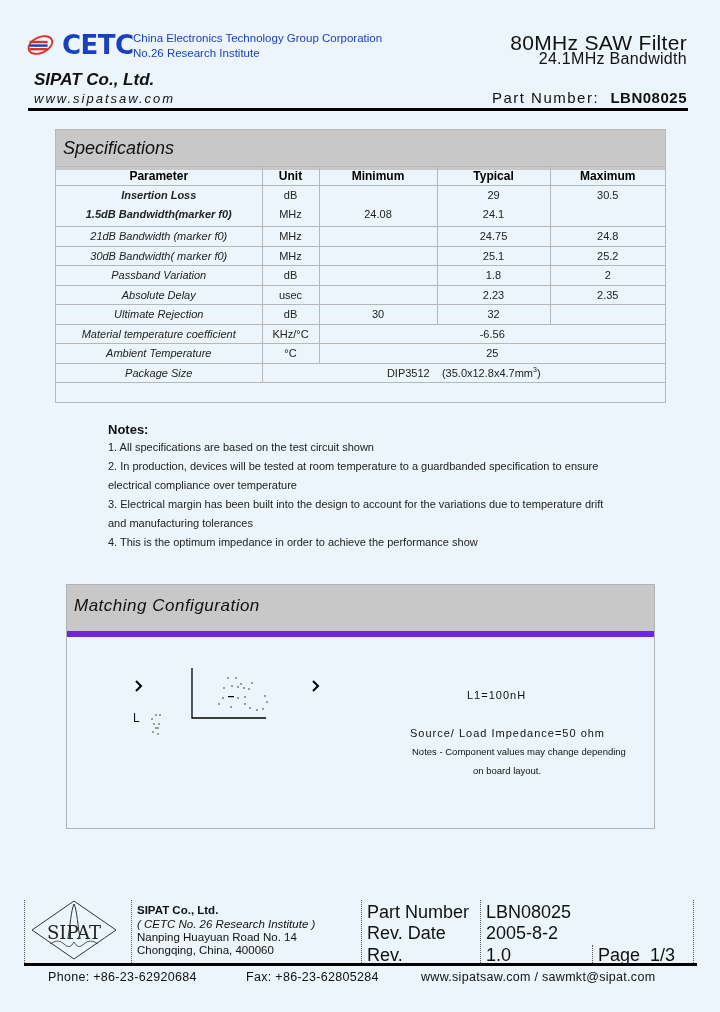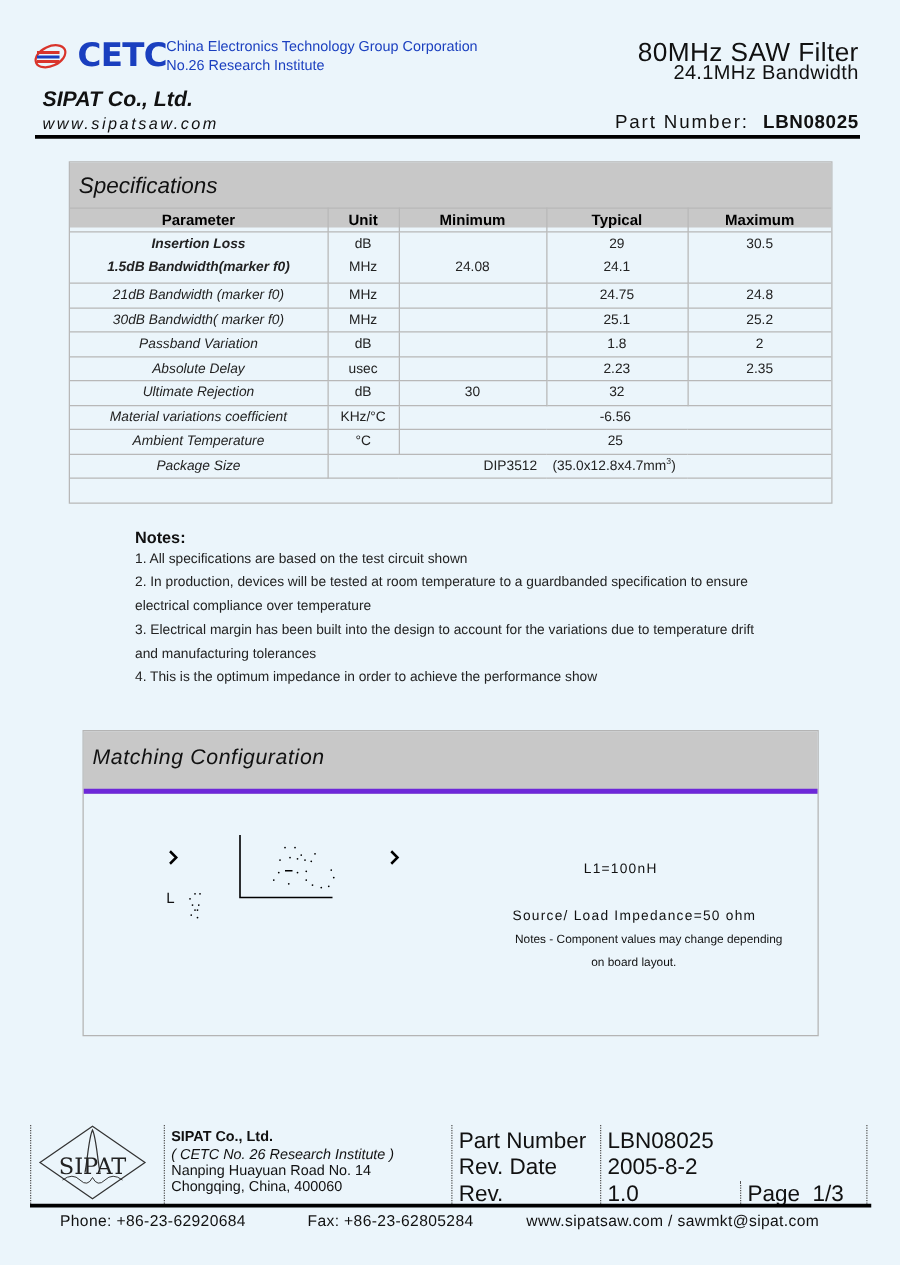--- a/index.html
+++ b/index.html
@@ -18,36 +18,36 @@
   .company-name { left:34px; top:70px; font-size:17px; font-weight:bold; font-style:italic; color:#111; }
   .company-url { left:34px; top:91px; font-size:13px; font-style:italic; letter-spacing:2px; color:#111; }
   .header-rule { left:28px; top:108px; width:660px; height:3px; background:#000; }
   .title1 { right:33px; top:31px; font-size:21px; letter-spacing:0.3px; }
   .title2 { right:33px; top:50px; font-size:16px; letter-spacing:0.3px; }
   .partnum { right:33px; top:89px; font-size:15px; letter-spacing:1.5px; }
   .partnum b { font-weight:bold; letter-spacing:0.5px; }
 
   
   .spec-box { left:55px; top:129px; width:609px; height:272px; border:1px solid #b8b8b8; background:#ebf5fb; }
-  .spec-head { position:absolute; left:0; top:0; width:609px; height:52px; background:#c8c8c8; }
+  .spec-head { position:absolute; left:0; top:0; width:609px; height:40px; background:#c8c8c8; }
   .spec-head span { position:absolute; left:7px; top:8px; font-size:18px; font-style:italic; }
   table.spec { position:absolute; left:0; top:36px; border-collapse:collapse; width:609px; table-layout:fixed; }
   table.spec td, table.spec th { border:1px solid #b8b8b8; font-size:11px; text-align:center; padding:0; height:18.5px; color:#222; }
   table.spec th { font-weight:bold; font-size:12px; color:#000; height:18px; }
   table.spec td.param { font-style:italic; }
   table.spec tr td:first-child, table.spec tr th:first-child { border-left:none; }
   table.spec tr td:last-child, table.spec tr th:last-child { border-right:none; }
 
   
   .notes { left:108px; top:422px; width:520px; font-size:11px; line-height:19px; color:#222; }
   .notes .nt { font-weight:bold; font-size:13px; color:#111; line-height:16px; }
 
   
   .match-box { left:66px; top:584px; width:587px; height:243px; border:1px solid #b4b4b4; }
-  .match-head { position:absolute; left:0; top:0; width:587px; height:46px; background:#c8c8c8; border-bottom:4px solid #6d28d9; }
+  .match-head { position:absolute; left:0; top:0; width:587px; height:46px; background:#c8c8c8; border-bottom:6px solid #6d28d9; }
   .match-head span { position:absolute; left:7px; top:11px; font-size:17px; font-style:italic; letter-spacing:0.5px; }
   .l1 { left:467px; top:689px; font-size:11px; letter-spacing:1px; }
   .src { left:410px; top:727px; font-size:11px; letter-spacing:1px; }
   .mnote1 { left:412px; top:746px; font-size:9.5px; }
   .mnote2 { left:473px; top:765px; font-size:9.5px; }
 
   
   .foot-dots { border-left:1px dotted #555; }
   .footer-rule { left:24px; top:963px; width:673px; height:3px; background:#000; }
   .sipat-logo { left:30px; top:898px; width:88px; height:64px; }
@@ -151,21 +151,21 @@
       <td>2.35</td>
     </tr>
     <tr>
       <td class="param">Ultimate Rejection</td>
       <td>dB</td>
       <td>30</td>
       <td>32</td>
       <td></td>
     </tr>
     <tr>
-      <td class="param">Material variations coefficient</td>
+      <td class="param">Material temperature coefficient</td>
       <td>KHz/°C</td>
       <td colspan="3">-6.56</td>
     </tr>
     <tr>
       <td class="param">Ambient Temperature</td>
       <td>°C</td>
       <td colspan="3">25</td>
     </tr>
     <tr>
       <td class="param">Package Size</td>

